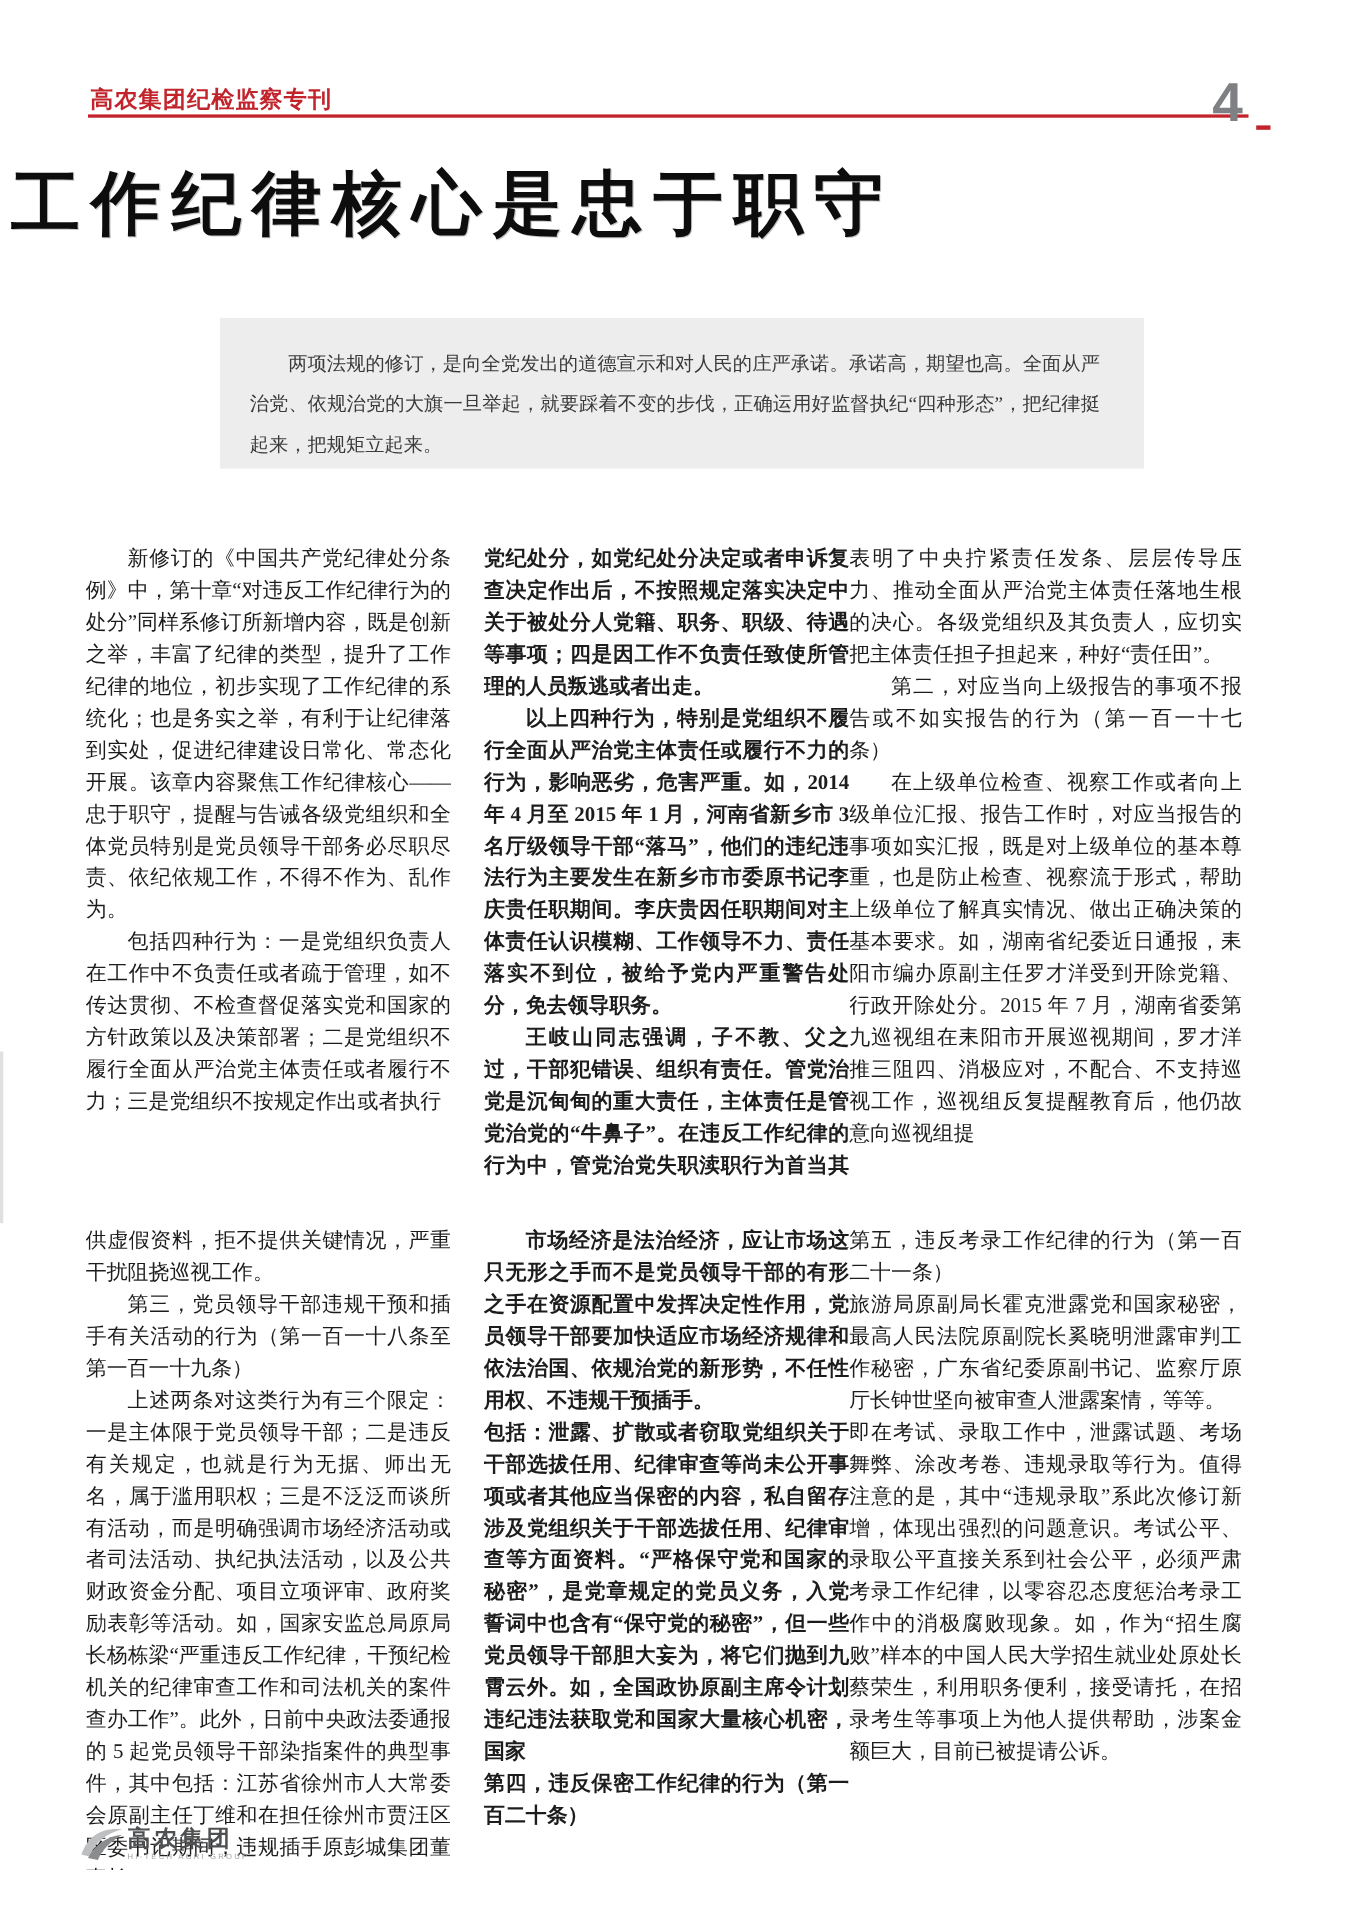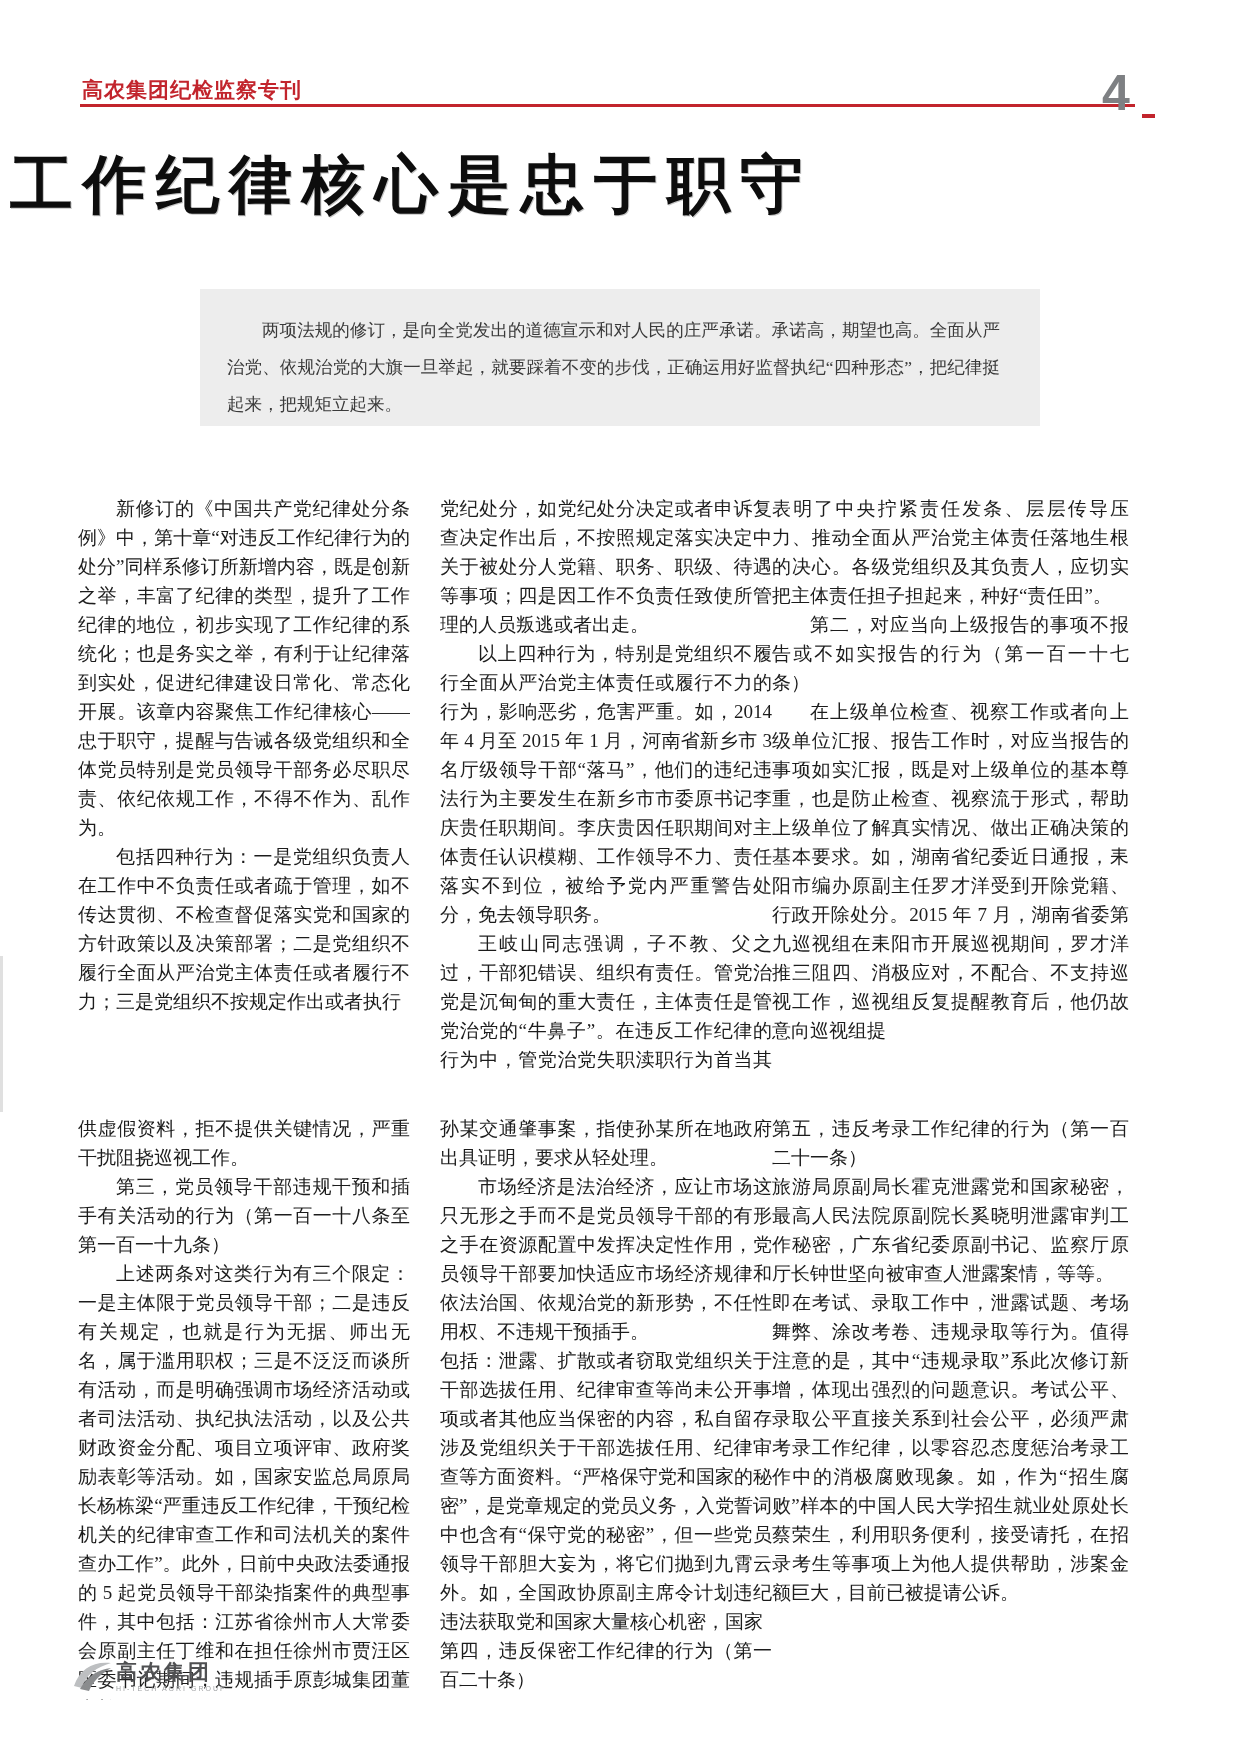--- a/index.html
+++ b/index.html
@@ -55,21 +55,21 @@
     position:absolute;
     font-size:19px;line-height:29px;
     text-align:justify;
     overflow:hidden;
     color:#1c1c1c;
     margin-top:38px;
   }
   .col p{margin:0;}
   .col p.ind{text-indent:2em;}
   .c1{left:78px;width:332px;}
-  .c2{left:440px;width:332px;}
+  .c2{left:440px;width:332px;font-weight:bold;}
   .c3{left:772px;width:357px;}
   .row-top{top:456px;height:582px;}
   .row-bot{top:1076px;height:586px;}
   
   .footer-logo{
     position:absolute;left:72px;top:1658px;
     display:flex;align-items:flex-end;
   }
   .logo-swoosh{width:40px;height:36px;margin-right:4px;}
   .logo-textwrap{display:flex;flex-direction:column;}
@@ -117,21 +117,20 @@
     <p class="ind">第二，对应当向上级报告的事项不报告或不如实报告的行为（第一百一十七条）</p>
     <p class="ind">在上级单位检查、视察工作或者向上级单位汇报、报告工作时，对应当报告的事项如实汇报，既是对上级单位的基本尊重，也是防止检查、视察流于形式，帮助上级单位了解真实情况、做出正确决策的基本要求。如，湖南省纪委近日通报，耒阳市编办原副主任罗才洋受到开除党籍、行政开除处分。2015 年 7 月，湖南省委第九巡视组在耒阳市开展巡视期间，罗才洋推三阻四、消极应对，不配合、不支持巡视工作，巡视组反复提醒教育后，他仍故意向巡视组提</p>
   </div>
 
   <div class="col c1 row-bot">
     <p>供虚假资料，拒不提供关键情况，严重干扰阻挠巡视工作。</p>
     <p class="ind">第三，党员领导干部违规干预和插手有关活动的行为（第一百一十八条至第一百一十九条）</p>
     <p class="ind">上述两条对这类行为有三个限定：一是主体限于党员领导干部；二是违反有关规定，也就是行为无据、师出无名，属于滥用职权；三是不泛泛而谈所有活动，而是明确强调市场经济活动或者司法活动、执纪执法活动，以及公共财政资金分配、项目立项评审、政府奖励表彰等活动。如，国家安监总局原局长杨栋梁“严重违反工作纪律，干预纪检机关的纪律审查工作和司法机关的案件查办工作”。此外，日前中央政法委通报的 5 起党员领导干部染指案件的典型事件，其中包括：江苏省徐州市人大常委会原副主任丁维和在担任徐州市贾汪区区委书记期间，违规插手原彭城集团董事长</p>
   </div>
   <div class="col c2 row-bot">
-    <p>孙某交通肇事案，指使孙某所在地政府出具证明，要求从轻处理。</p>
     <p class="ind">市场经济是法治经济，应让市场这只无形之手而不是党员领导干部的有形之手在资源配置中发挥决定性作用，党员领导干部要加快适应市场经济规律和依法治国、依规治党的新形势，不任性用权、不违规干预插手。</p>
     <p>包括：泄露、扩散或者窃取党组织关于干部选拔任用、纪律审查等尚未公开事项或者其他应当保密的内容，私自留存涉及党组织关于干部选拔任用、纪律审查等方面资料。“严格保守党和国家的秘密”，是党章规定的党员义务，入党誓词中也含有“保守党的秘密”，但一些党员领导干部胆大妄为，将它们抛到九霄云外。如，全国政协原副主席令计划违纪违法获取党和国家大量核心机密，国家</p>
     <p>第四，违反保密工作纪律的行为（第一百二十条）</p>
   </div>
   <div class="col c3 row-bot">
     <p>第五，违反考录工作纪律的行为（第一百二十一条）</p>
     <p>旅游局原副局长霍克泄露党和国家秘密，最高人民法院原副院长奚晓明泄露审判工作秘密，广东省纪委原副书记、监察厅原厅长钟世坚向被审查人泄露案情，等等。</p>
     <p>即在考试、录取工作中，泄露试题、考场舞弊、涂改考卷、违规录取等行为。值得注意的是，其中“违规录取”系此次修订新增，体现出强烈的问题意识。考试公平、录取公平直接关系到社会公平，必须严肃考录工作纪律，以零容忍态度惩治考录工作中的消极腐败现象。如，作为“招生腐败”样本的中国人民大学招生就业处原处长蔡荣生，利用职务便利，接受请托，在招录考生等事项上为他人提供帮助，涉案金额巨大，目前已被提请公诉。</p>
   </div>
 

